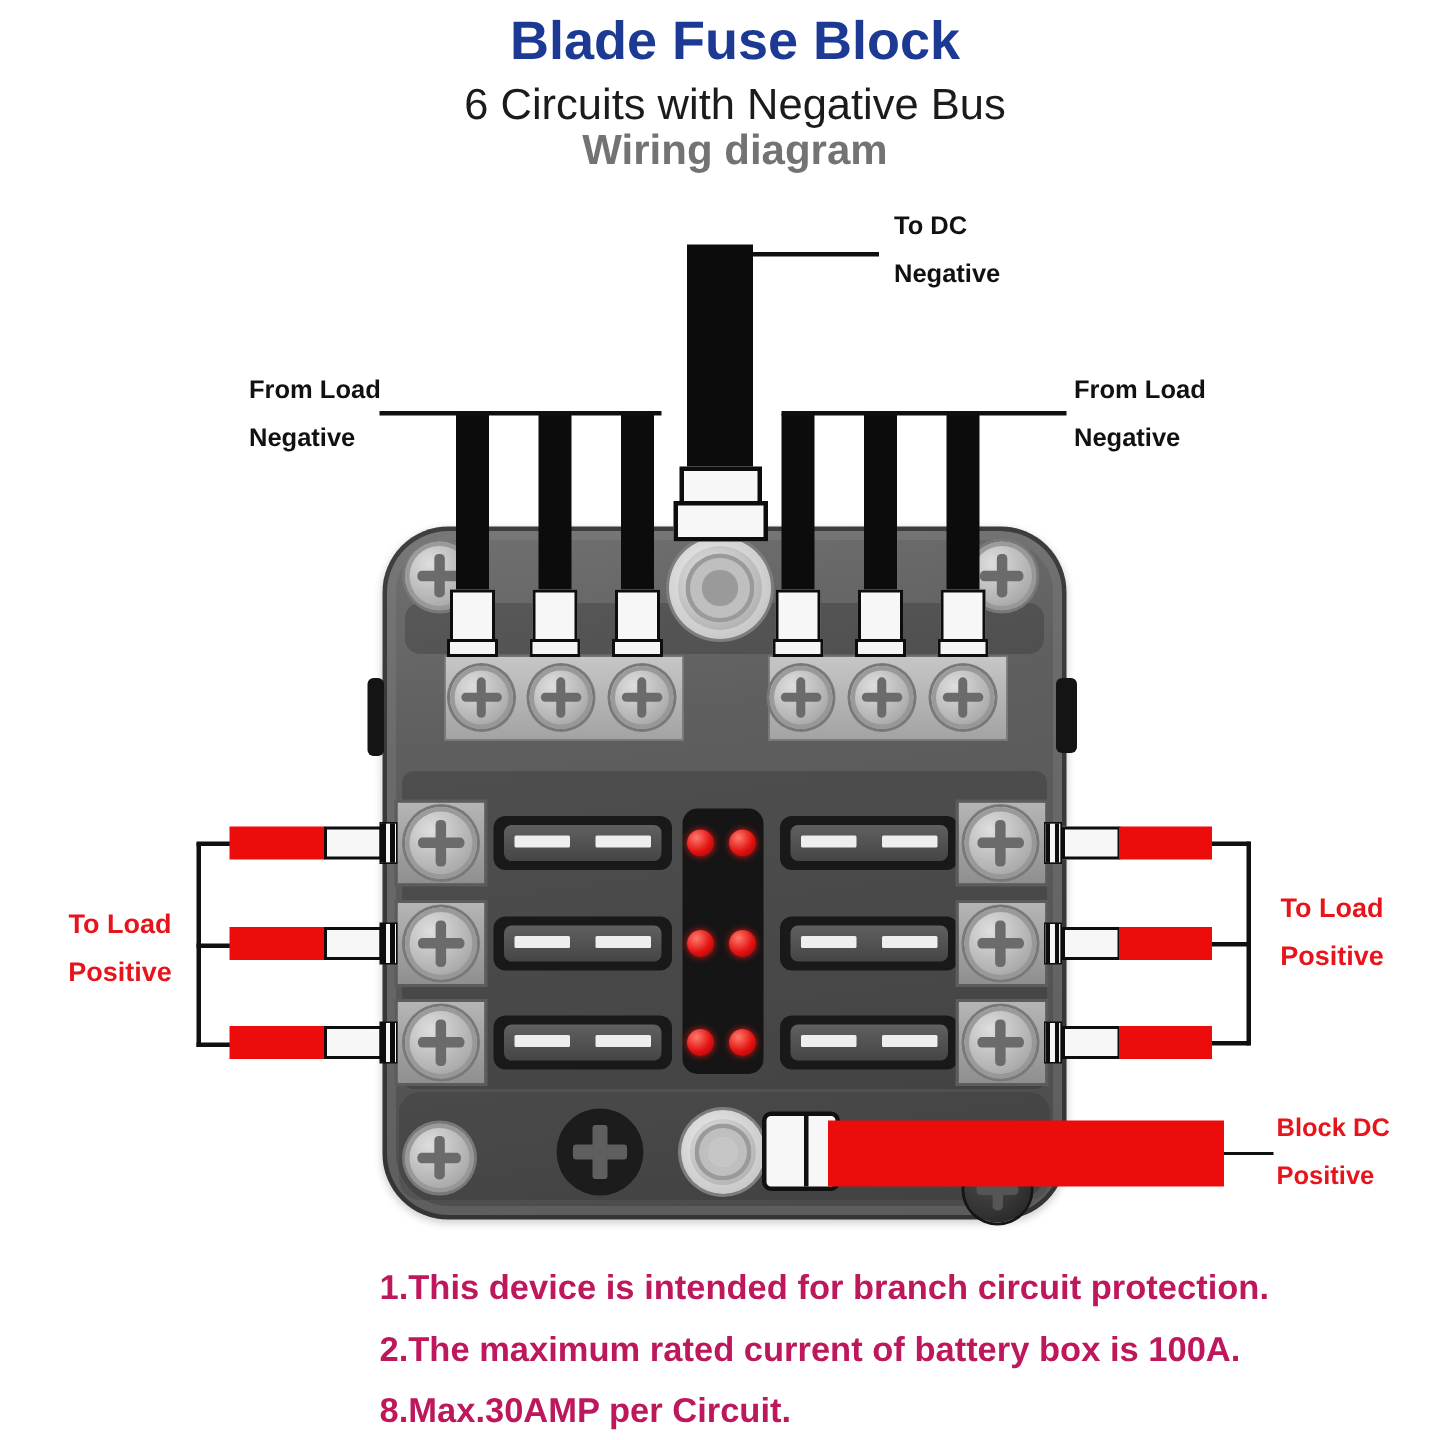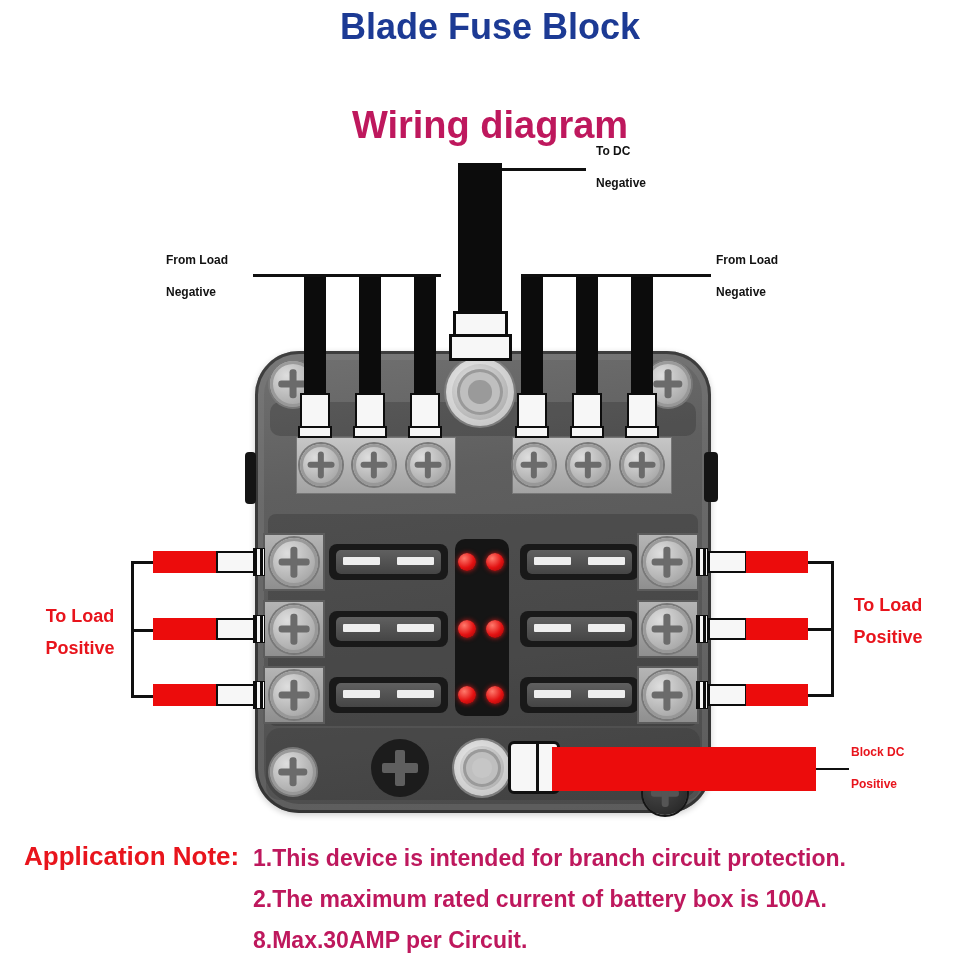--- a/index.html
+++ b/index.html
@@ -5,24 +5,24 @@
   html,body { margin:0; padding:0; background:#ffffff; }
   #stage {
     position:relative; width:960px; height:960px; background:#ffffff;
     font-family:"Liberation Sans", sans-serif; overflow:hidden;
   }
 
   
   .hdr { position:absolute; left:20px; width:940px; text-align:center; }
   .title    { top:6px;  font-size:36px; font-weight:bold; color:#1c3a94; }
   .subtitle { top:54px; font-size:29px; color:#1b1b1b; }
-  .wiring   { top:104px; font-size:38px; font-weight:bold; color:#be185d; }
-
-  
-  .lbl { position:absolute; font-size:12px; font-weight:bold; line-height:32px; color:#111; white-space:nowrap; }
+  .wiring   { top:84px; font-size:28px; font-weight:bold; color:#737373; }
+
+  
+  .lbl { position:absolute; font-size:17px; font-weight:bold; line-height:32px; color:#111; white-space:nowrap; }
   .lbl.red { color:#e8141c; }
   .lbl.ctr { text-align:center; }
 
   
   .hline { position:absolute; height:3px; background:#101010; }
   .vline { position:absolute; width:3px;  background:#101010; }
   .wire-black { position:absolute; background:#0c0c0c; }
   .wire-red   { position:absolute; background:#ec0c0c; }
   .ferrule { position:absolute; background:#f7f7f7; border:2px solid #0d0d0d; box-sizing:border-box; }
   .crimp   { position:absolute; background:repeating-linear-gradient(90deg,#0d0d0d 0 3px,#f5f5f5 3px 6px); border:1px solid #0d0d0d; box-sizing:border-box; }
@@ -79,20 +79,21 @@
   
   .note-heading { position:absolute; left:24px; top:841px; font-size:26px; font-weight:bold; color:#e8141c; white-space:nowrap; }
   .note-item { position:absolute; left:253px; font-size:23px; font-weight:bold; color:#be185d; white-space:nowrap; }
 </style>
 </head>
 <body>
 
 <div id="stage">
 
   <div class="hdr title">Blade Fuse Block</div>
+  <div class="hdr subtitle">6 Circuits with Negative Bus</div>
   <div class="hdr wiring">Wiring diagram</div>
 
   <div class="block">
     <div class="recess" style="left:15px; top:51px; width:426px; height:34px; border-radius:10px;"></div>
     <div class="recess" style="left:13px; top:163px; width:430px; height:212px; border-radius:8px;"></div>
     <div class="recess" style="left:11px; top:377px; width:434px; height:72px; border-radius:14px; background:rgba(22,22,22,.16);"></div>
 
     <div class="screw" style="left:15px;  top:10px;  width:46px; height:46px;"></div>
     <div class="screw" style="left:390px; top:10px;  width:46px; height:46px;"></div>
     <div class="screw" style="left:15px;  top:398px; width:46px; height:46px;"></div>
@@ -257,18 +258,17 @@
   </div>
   <div class="lbl red ctr" style="left:842px; top:589px; width:92px; font-size:18px;">
     <div>To Load</div>
     <div>Positive</div>
   </div>
   <div class="lbl red" style="left:851px; top:736px;">
     <div>Block DC</div>
     <div>Positive</div>
   </div>
 
-  <div class="note-heading">Application Note:</div>
   <div class="note-item" style="top:845px;">1.This device is intended for branch circuit protection.</div>
   <div class="note-item" style="top:886px;">2.The maximum rated current of battery box is 100A.</div>
   <div class="note-item" style="top:927px;">8.Max.30AMP per Circuit.</div>
 
 </div>
 
 </body></html>

